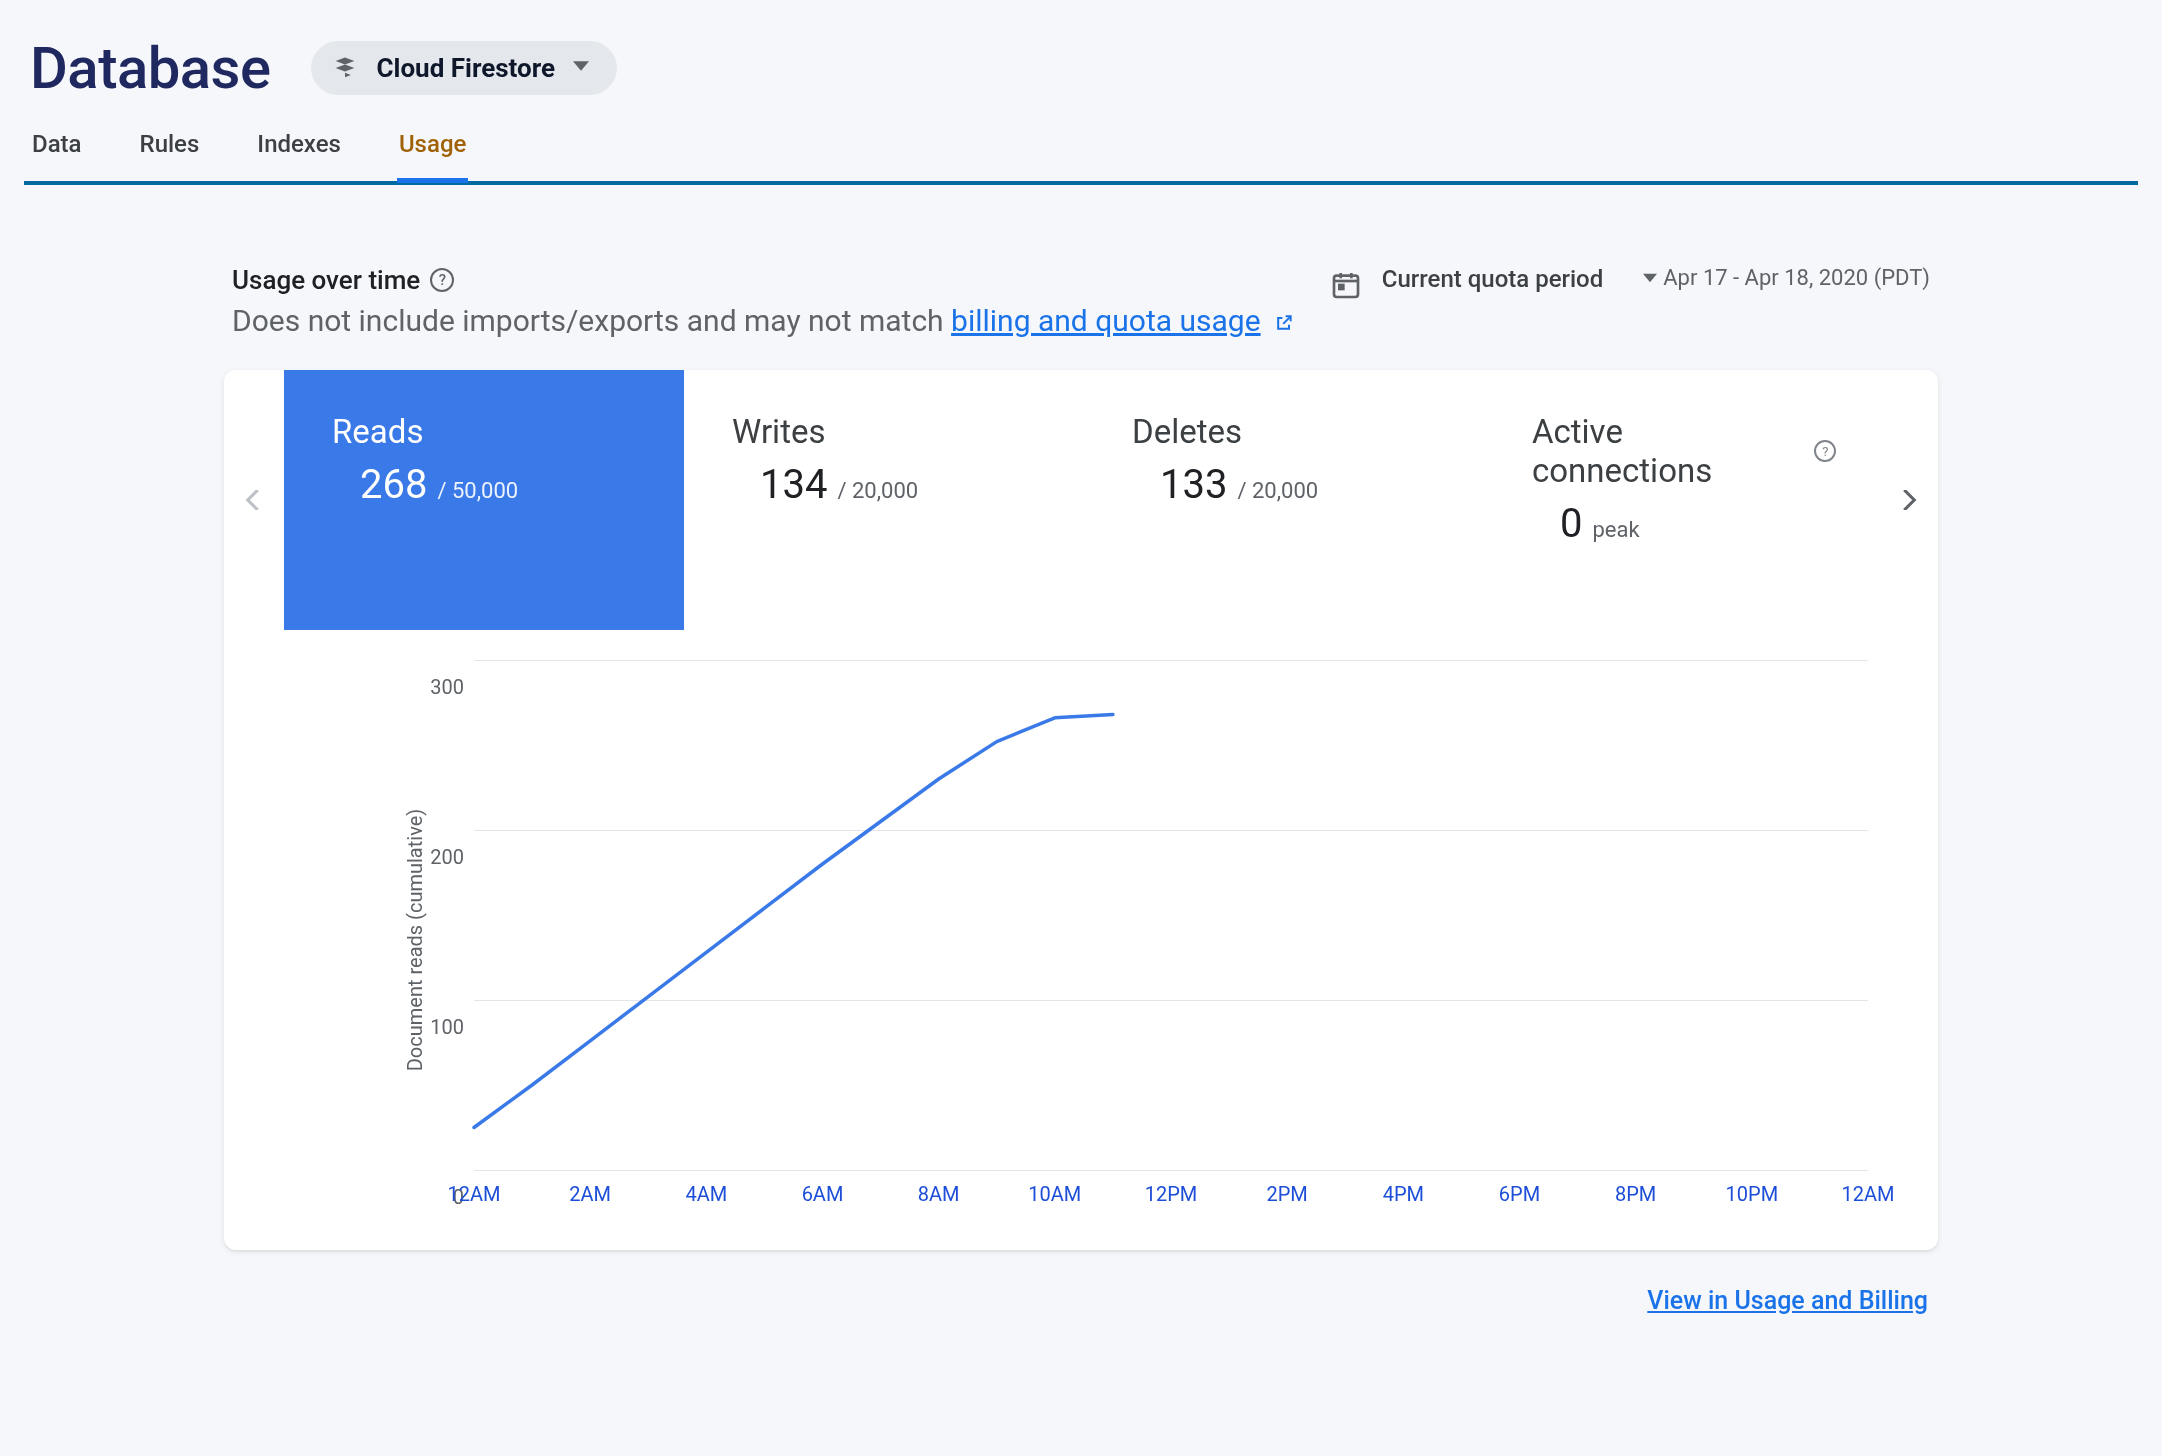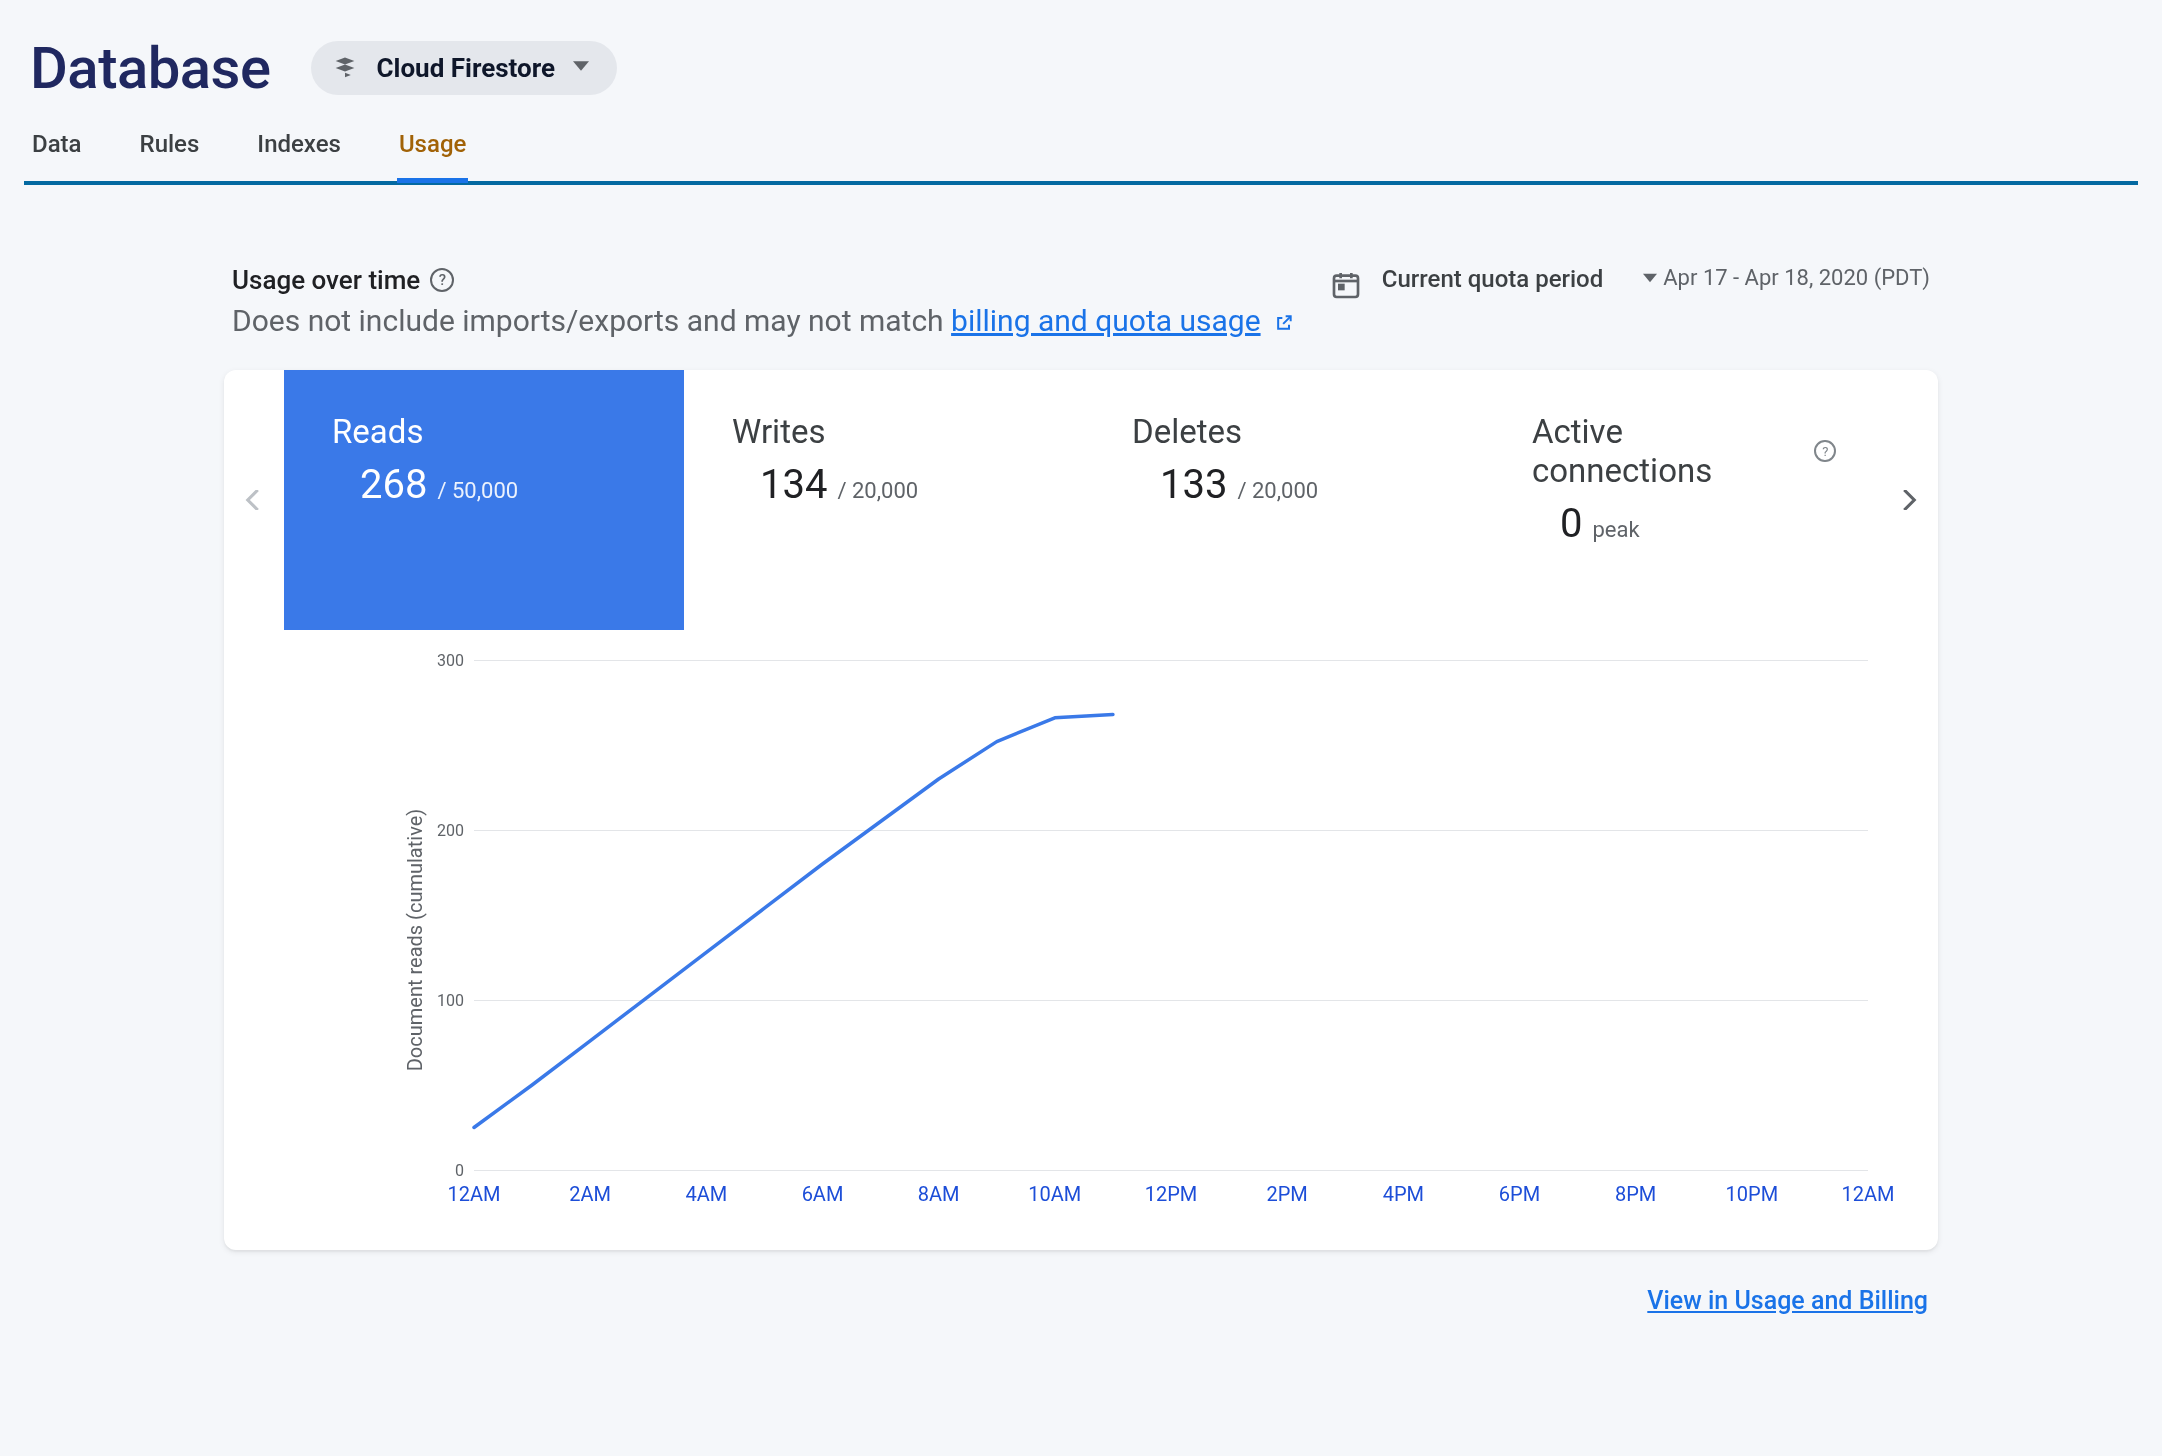--- a/index.html
+++ b/index.html
@@ -157,23 +157,24 @@
     position: absolute;
     left: 60px;
     right: 0;
     border-top: 1px solid #e3e5e8;
   }
   .ytick {
     position: absolute;
     left: 0;
     width: 50px;
     text-align: right;
-    font-size: 16px;
+    font-size: 20px;
     color: #5f6368;
     transform: translateY(-50%);
+    margin-top: 27px;
   }
   .xtick {
     position: absolute;
     bottom: -36px;
     font-size: 20px;
     color: #1d4ed8;
     transform: translateX(-50%);
     white-space: nowrap;
   }
   .line-path {

